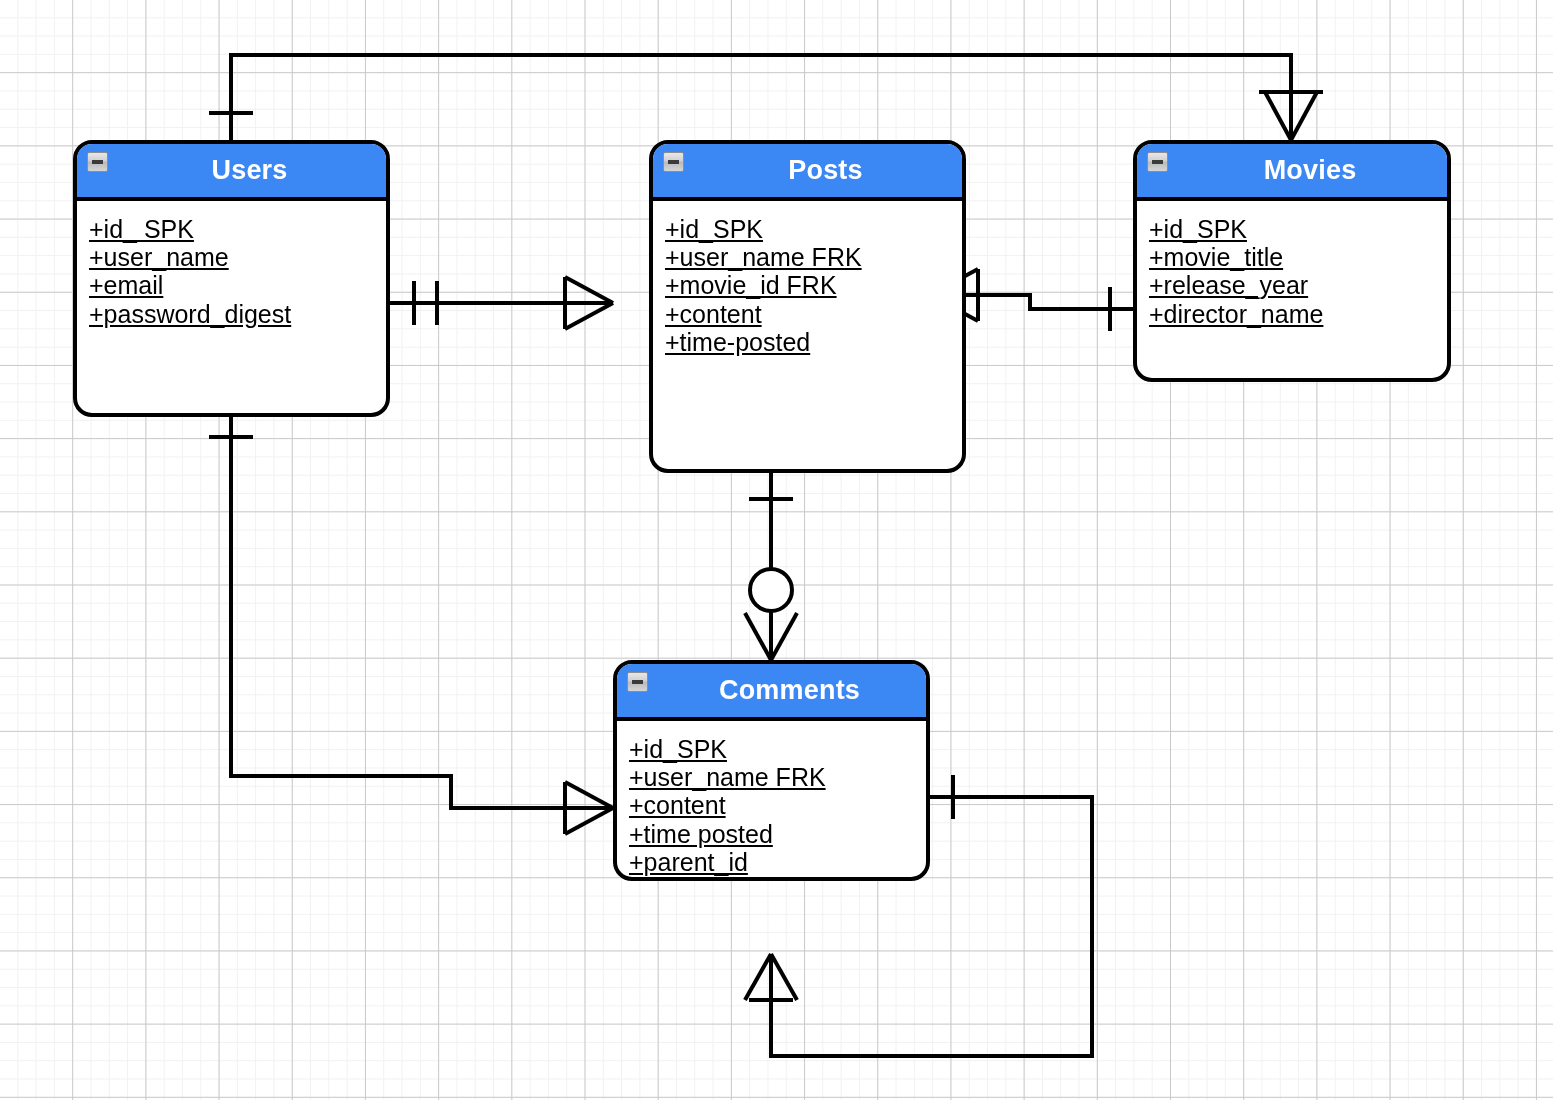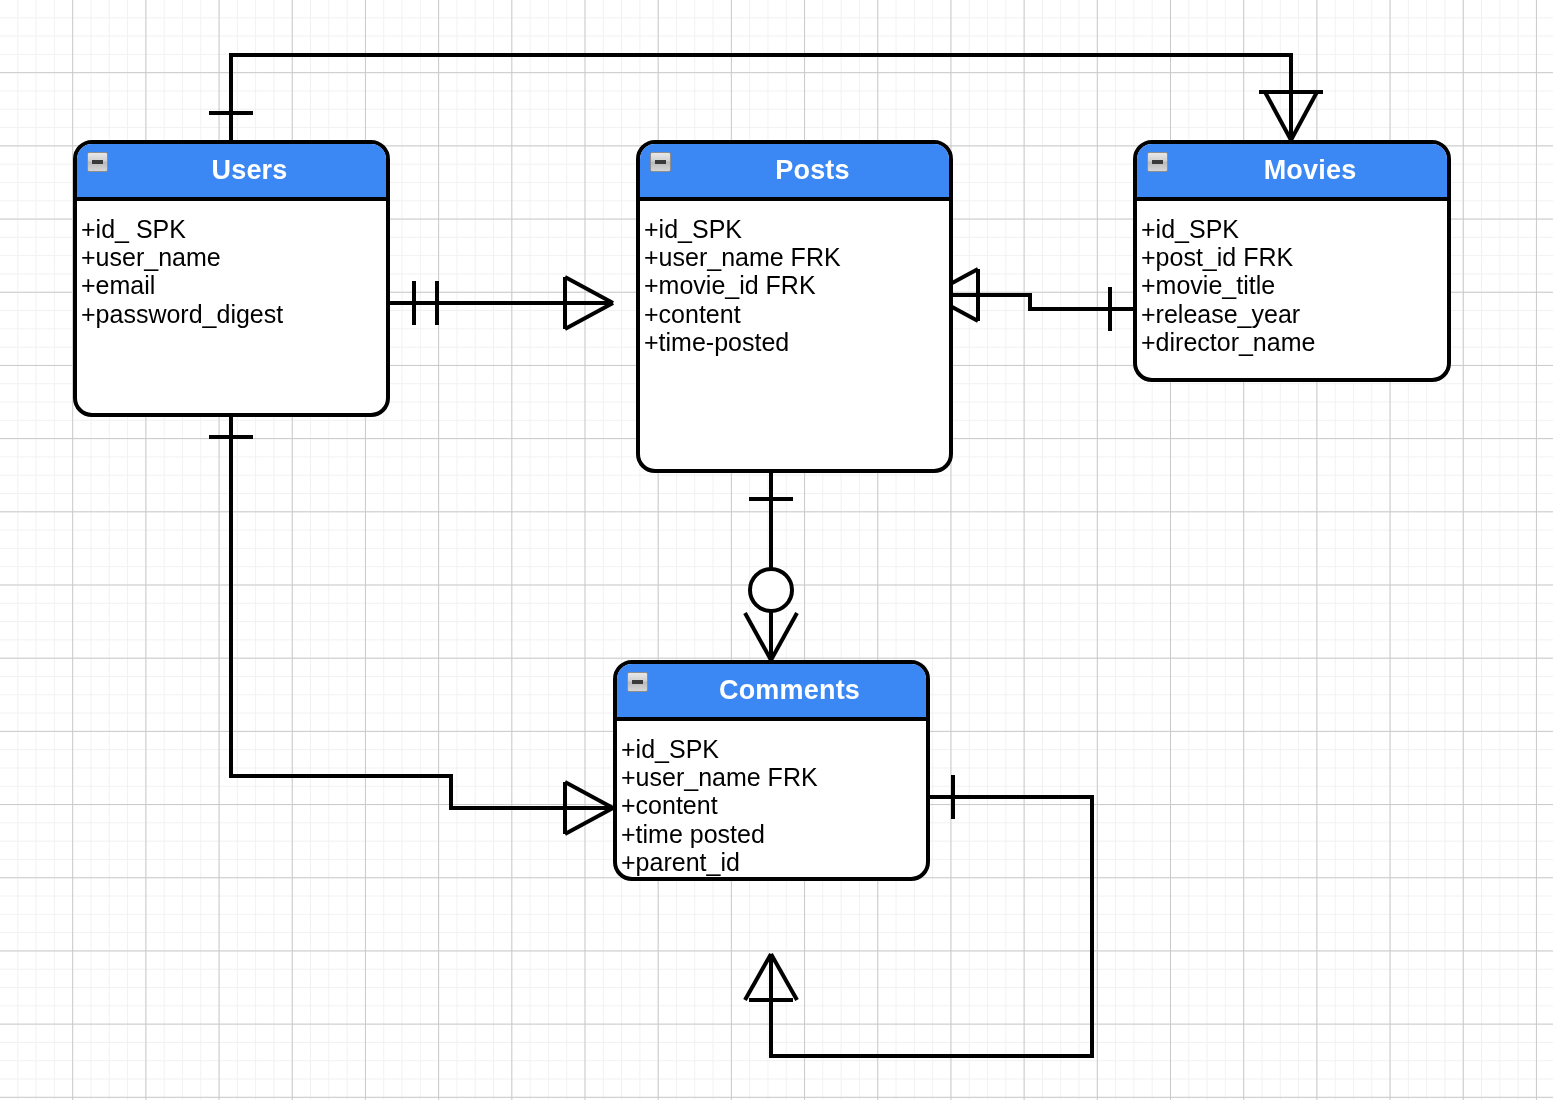--- a/index.html
+++ b/index.html
@@ -73,21 +73,22 @@
     justify-content: center;
   }
   .collapse-icon::after {
     content: "";
     display: block;
     width: 11px;
     height: 4px;
     background: #3a3a3a;
   }
   .entity-body {
-    padding: 14px 0 0 4px;
+    padding: 14px 0 0 12px;
+    text-decoration: underline;
   }
   .attr {
     font-size: 25px;
     line-height: 28.2px;
     color: #000000;
     white-space: nowrap;
   }
 </style>
 </head>
 <body>
@@ -156,42 +157,41 @@
       <span class="entity-title">Users</span>
     </div>
     <div class="entity-body">
       <div class="attr">+id_ SPK</div>
       <div class="attr">+user_name</div>
       <div class="attr">+email</div>
       <div class="attr">+password_digest</div>
     </div>
   </div>
 
-  <div class="entity" style="left:636px; top:140px; width:317px; height:333px;">
+  <div class="entity" style="left:649px; top:140px; width:317px; height:333px;">
     <div class="entity-header">
       <span class="collapse-icon"></span>
       <span class="entity-title">Posts</span>
     </div>
     <div class="entity-body">
       <div class="attr">+id_SPK</div>
       <div class="attr">+user_name FRK</div>
       <div class="attr">+movie_id FRK</div>
       <div class="attr">+content</div>
       <div class="attr">+time-posted</div>
     </div>
   </div>
 
   <div class="entity" style="left:1133px; top:140px; width:318px; height:242px;">
     <div class="entity-header">
       <span class="collapse-icon"></span>
       <span class="entity-title">Movies</span>
     </div>
     <div class="entity-body">
       <div class="attr">+id_SPK</div>
-      <div class="attr">+post_id FRK</div>
       <div class="attr">+movie_title</div>
       <div class="attr">+release_year</div>
       <div class="attr">+director_name</div>
     </div>
   </div>
 
   <div class="entity" style="left:613px; top:660px; width:317px; height:221px;">
     <div class="entity-header">
       <span class="collapse-icon"></span>
       <span class="entity-title">Comments</span>

